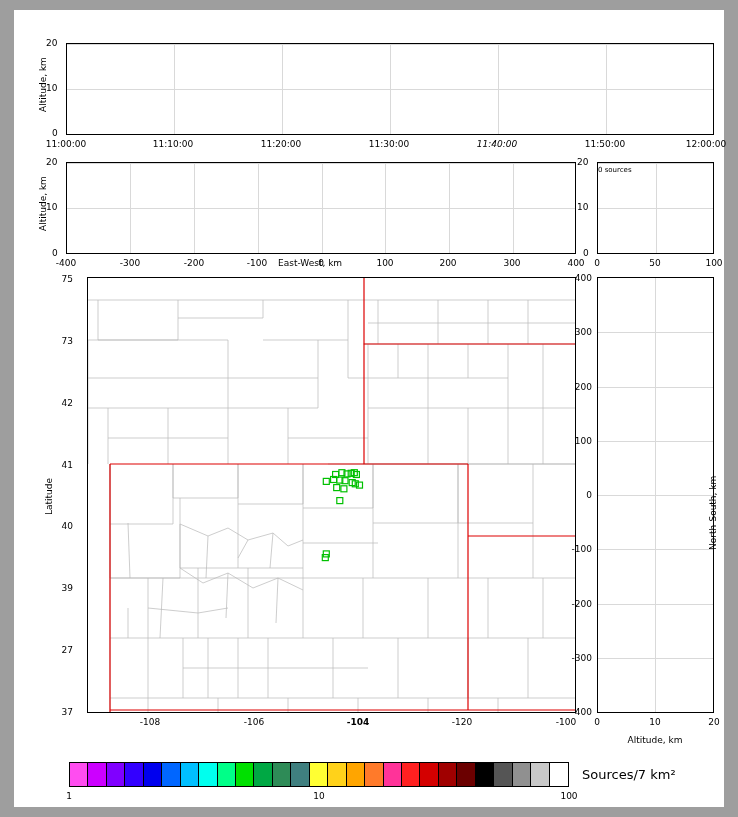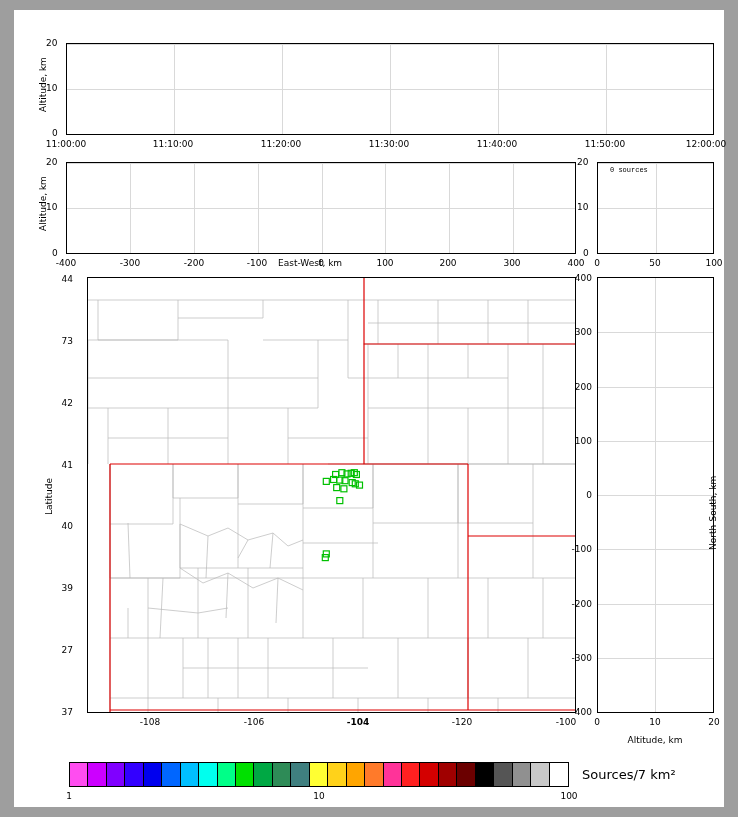--- a/index.html
+++ b/index.html
@@ -68,21 +68,21 @@
   </div>
 
   <div class="tick-label" style="left:38px;top:118px;">0</div>
   <div class="tick-label" style="left:32px;top:73px;">10</div>
   <div class="tick-label" style="left:32px;top:28px;">20</div>
 
   <div class="tick-label" style="left:52px;top:129px;transform:translateX(-50%);">11:00:00</div>
   <div class="tick-label" style="left:159px;top:129px;transform:translateX(-50%);">11:10:00</div>
   <div class="tick-label" style="left:267px;top:129px;transform:translateX(-50%);">11:20:00</div>
   <div class="tick-label" style="left:375px;top:129px;transform:translateX(-50%);">11:30:00</div>
-  <div class="tick-label" style="left:483px;top:129px;transform:translateX(-50%);">11:40:00</div>
+  <div class="tick-label" style="left:483px;top:129px;transform:translateX(-50%);font-style:italic;">11:40:00</div>
   <div class="tick-label" style="left:591px;top:129px;transform:translateX(-50%);">11:50:00</div>
   <div class="tick-label" style="left:692px;top:129px;transform:translateX(-50%);">12:00:00</div>
   <div class="axis-title rot90" style="left:24px;top:102px;">Altitude, km</div>
 
   <div class="axes" style="left:52px;top:152px;width:510px;height:92px;">
     <div class="gridline" style="left:0;right:0;top:45px;height:1px;"></div>
     <div class="gridline" style="left:0;right:0;top:0px;height:1px;"></div>
     <div class="gridline" style="left:63px;top:0;bottom:0;width:1px;"></div>
     <div class="gridline" style="left:127px;top:0;bottom:0;width:1px;"></div>
     <div class="gridline" style="left:191px;top:0;bottom:0;width:1px;"></div>
@@ -103,21 +103,21 @@
   <div class="tick-label" style="left:434px;top:248px;transform:translateX(-50%);">200</div>
   <div class="tick-label" style="left:498px;top:248px;transform:translateX(-50%);">300</div>
   <div class="tick-label" style="left:562px;top:248px;transform:translateX(-50%);">400</div>
   <div class="axis-title rot90" style="left:24px;top:221px;">Altitude, km</div>
   <div class="axis-title" style="left:264px;top:248px;">East-West, km</div>
 
   <div class="axes" style="left:583px;top:152px;width:117px;height:92px;">
     <div class="gridline" style="left:0;right:0;top:45px;height:1px;"></div>
     <div class="gridline" style="left:0;right:0;top:0px;height:1px;"></div>
     <div class="gridline" style="left:58px;top:0;bottom:0;width:1px;"></div>
-    <div class="small-note" style="left:12px;top:3px;font-family:Liberation Mono, monospace;">0 sources</div>
+    <div class="small-note" style="left:0;top:3px;">0 sources</div>
   </div>
   <div class="tick-label" style="left:569px;top:238px;">0</div>
   <div class="tick-label" style="left:563px;top:192px;">10</div>
   <div class="tick-label" style="left:563px;top:147px;">20</div>
   <div class="tick-label" style="left:583px;top:248px;transform:translateX(-50%);">0</div>
   <div class="tick-label" style="left:641px;top:248px;transform:translateX(-50%);">50</div>
   <div class="tick-label" style="left:700px;top:248px;transform:translateX(-50%);">100</div>
 
   <div class="axes" style="left:73px;top:267px;width:489px;height:436px;">
     <svg width="487" height="434" viewBox="0 0 487 434">
@@ -254,21 +254,21 @@
     </svg>
   </div>
 
   <div class="tick-label" style="left:59px;top:697px;transform:translateX(-100%);">37</div>
   <div class="tick-label" style="left:59px;top:635px;transform:translateX(-100%);">27</div>
   <div class="tick-label" style="left:59px;top:573px;transform:translateX(-100%);">39</div>
   <div class="tick-label" style="left:59px;top:511px;transform:translateX(-100%);">40</div>
   <div class="tick-label" style="left:59px;top:450px;transform:translateX(-100%);">41</div>
   <div class="tick-label" style="left:59px;top:388px;transform:translateX(-100%);">42</div>
   <div class="tick-label" style="left:59px;top:326px;transform:translateX(-100%);">73</div>
-  <div class="tick-label" style="left:59px;top:264px;transform:translateX(-100%);">44</div>
+  <div class="tick-label" style="left:59px;top:264px;transform:translateX(-100%);">75</div>
 
   <div class="tick-label" style="left:136px;top:707px;transform:translateX(-50%);">-108</div>
   <div class="tick-label" style="left:240px;top:707px;transform:translateX(-50%);">-106</div>
   <div class="tick-label" style="left:344px;top:707px;transform:translateX(-50%);font-weight:bold;">-104</div>
   <div class="tick-label" style="left:448px;top:707px;transform:translateX(-50%);">-120</div>
   <div class="tick-label" style="left:552px;top:707px;transform:translateX(-50%);">-100</div>
   <div class="axis-title rot90" style="left:30px;top:505px;">Latitude</div>
   <div class="axis-title" style="left:294px;top:754px;transform:translateX(-50%);">Longitude</div>
 
   <div class="axes" style="left:583px;top:267px;width:117px;height:436px;">

